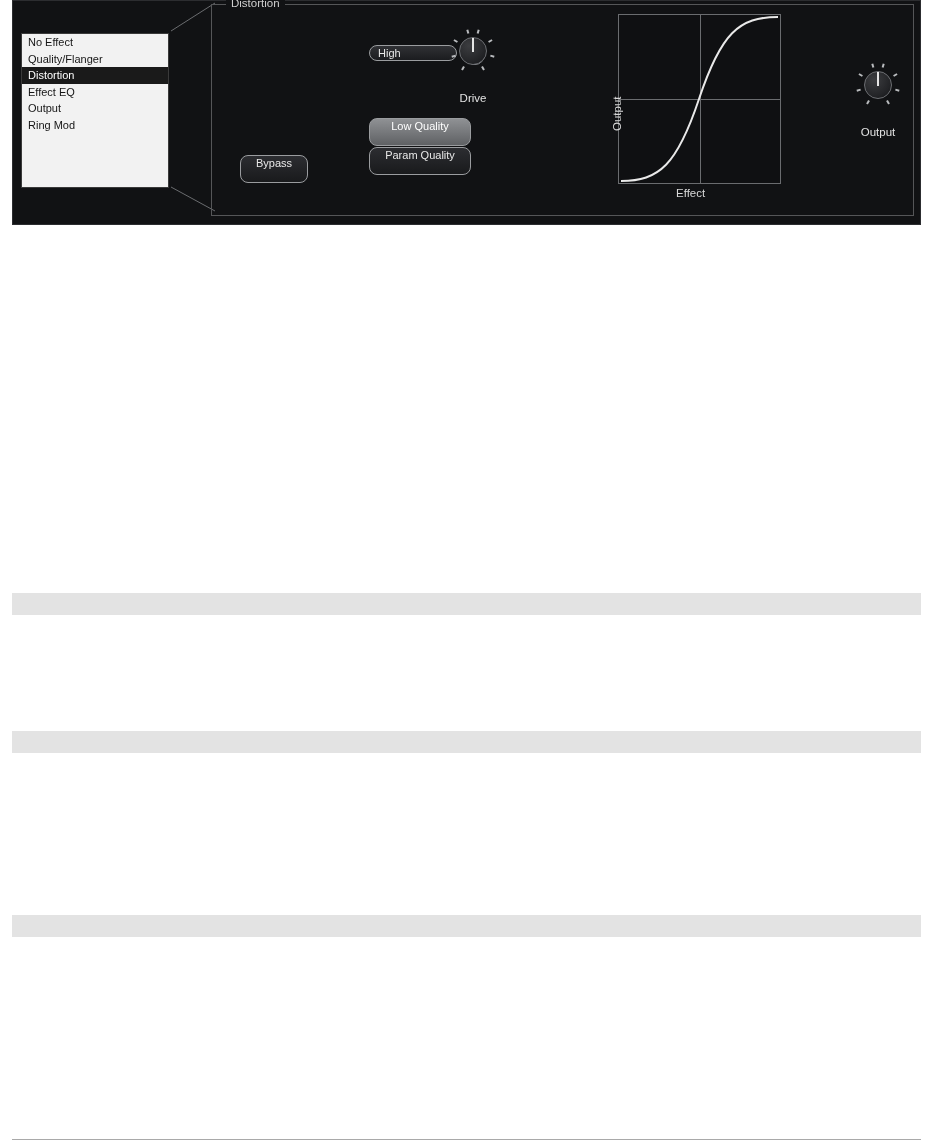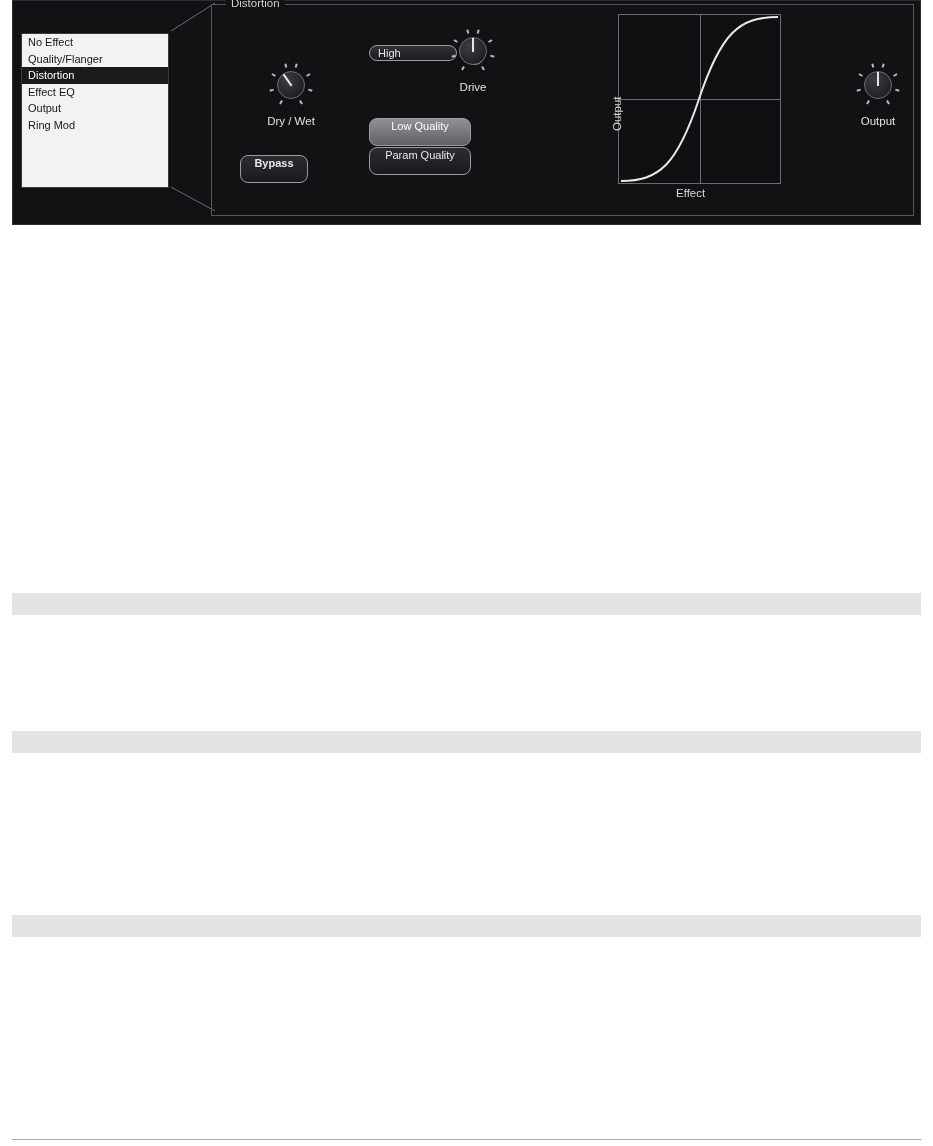--- a/index.html
+++ b/index.html
@@ -119,21 +119,21 @@
     width: 2px;
     height: 4px;
     background: #b9bbbe;
     left: 21px;
     top: 0px;
     transform-origin: 1px 22px;
   }
   .knob-label {
     font-size: 11.5px;
     color: #e2e2e2;
-    margin-top: 8px;
+    margin-top: 19px;
     white-space: nowrap;
   }
 
   .small-knob {
     position: absolute;
     width: 20px;
     height: 20px;
     border-radius: 50%;
     background: radial-gradient(circle at 35% 30%, #45464a 0%, #27282b 65%, #141517 100%);
     border: 1px solid #8a8c90;
@@ -253,37 +253,22 @@
 
     <svg class="connector" width="60" height="215">
       <line x1="8" y1="30" x2="52" y2="2" stroke="#6a6c6f" stroke-width="1"></line>
       <line x1="8" y1="186" x2="52" y2="210" stroke="#6a6c6f" stroke-width="1"></line>
     </svg>
 
     <div class="fieldset">
       <div class="fieldset-legend">Distortion</div>
     </div>
 
-    <div class="knob-wrap" style="left:238px; top:62px; width:80px;">
-      <div class="knob">
-        <div class="tick" style="transform: rotate(-150deg);"></div>
-        <div class="tick" style="transform: rotate(-105deg);"></div>
-        <div class="tick" style="transform: rotate(-60deg);"></div>
-        <div class="tick" style="transform: rotate(-15deg);"></div>
-        <div class="tick" style="transform: rotate(15deg);"></div>
-        <div class="tick" style="transform: rotate(60deg);"></div>
-        <div class="tick" style="transform: rotate(105deg);"></div>
-        <div class="tick" style="transform: rotate(150deg);"></div>
-        <div class="disc"></div>
-        <div class="pointer" style="transform: rotate(-35deg); transform-origin: 1px 13px;"></div>
-      </div>
-      <div class="knob-label">Dry / Wet</div>
-    </div>
-
-    <div class="pill" style="left:227px; top:154px; width:68px;font-weight:bold;">Bypass</div>
+
+    <div class="pill" style="left:227px; top:154px; width:68px;">Bypass</div>
 
     <div class="combo" style="left:356px; top:44px;">High</div>
 
     <div class="small-knob" style="left:452px; top:44px;">
       <div class="pointer" style="transform: rotate(30deg); transform-origin: 1px 8px;"></div>
     </div>
 
     <div class="knob-wrap" style="left:410px; top:28px; width:100px;">
       <div class="knob">
         <div class="tick" style="transform: rotate(-150deg);"></div>

